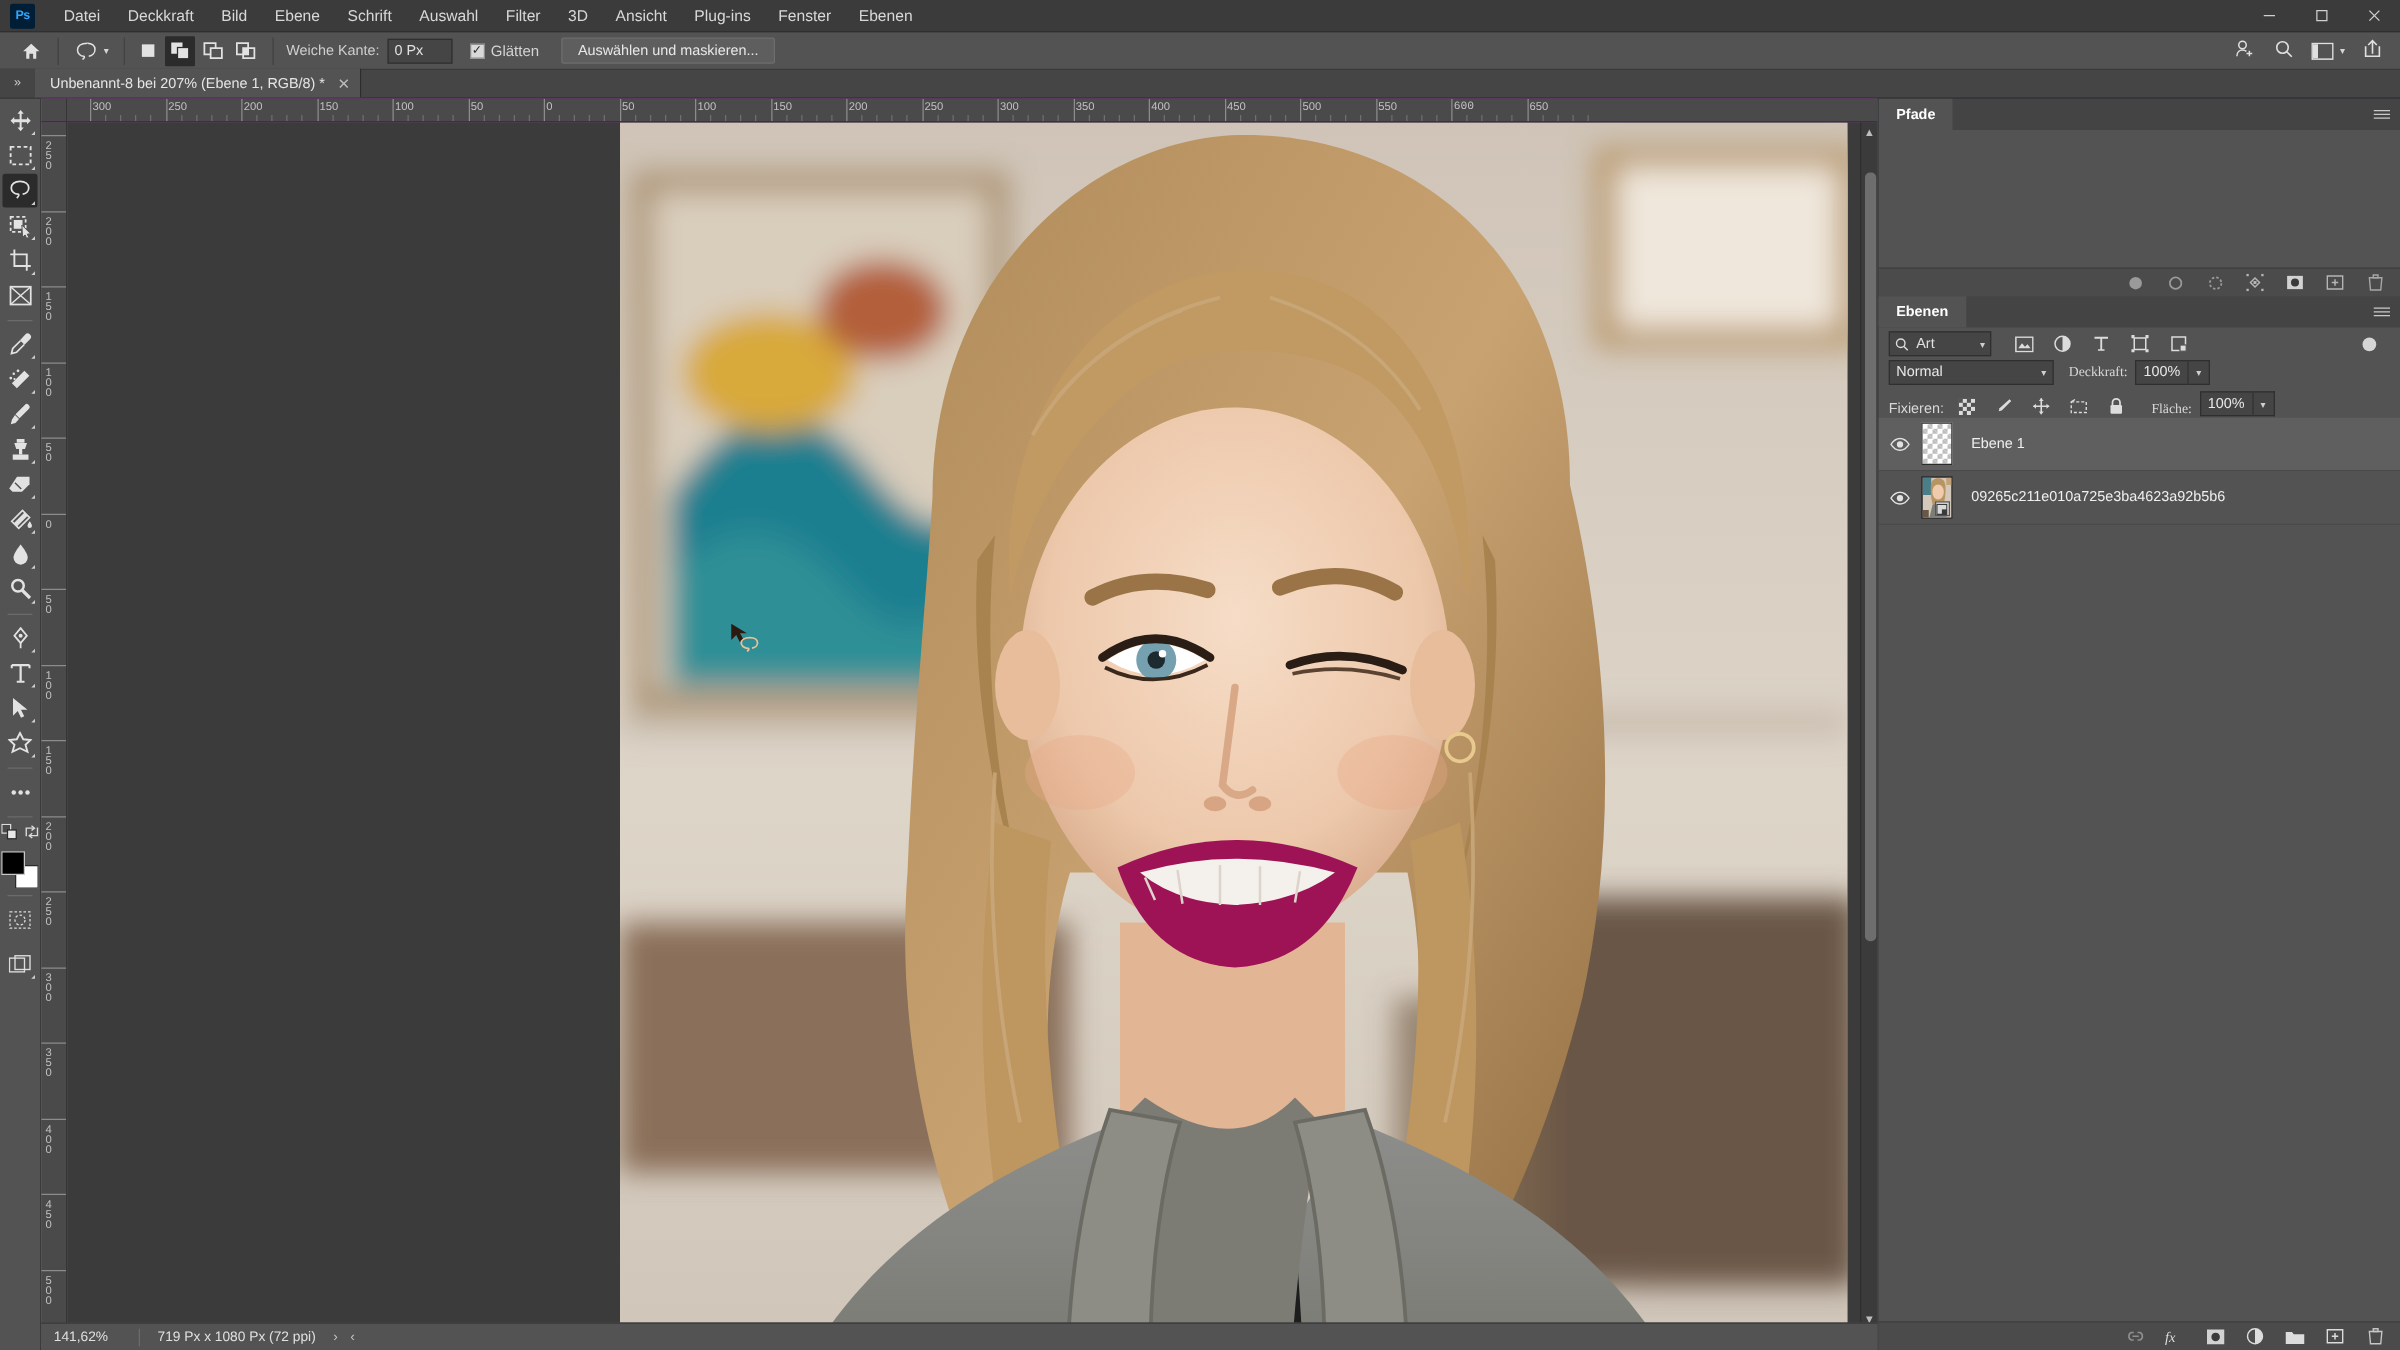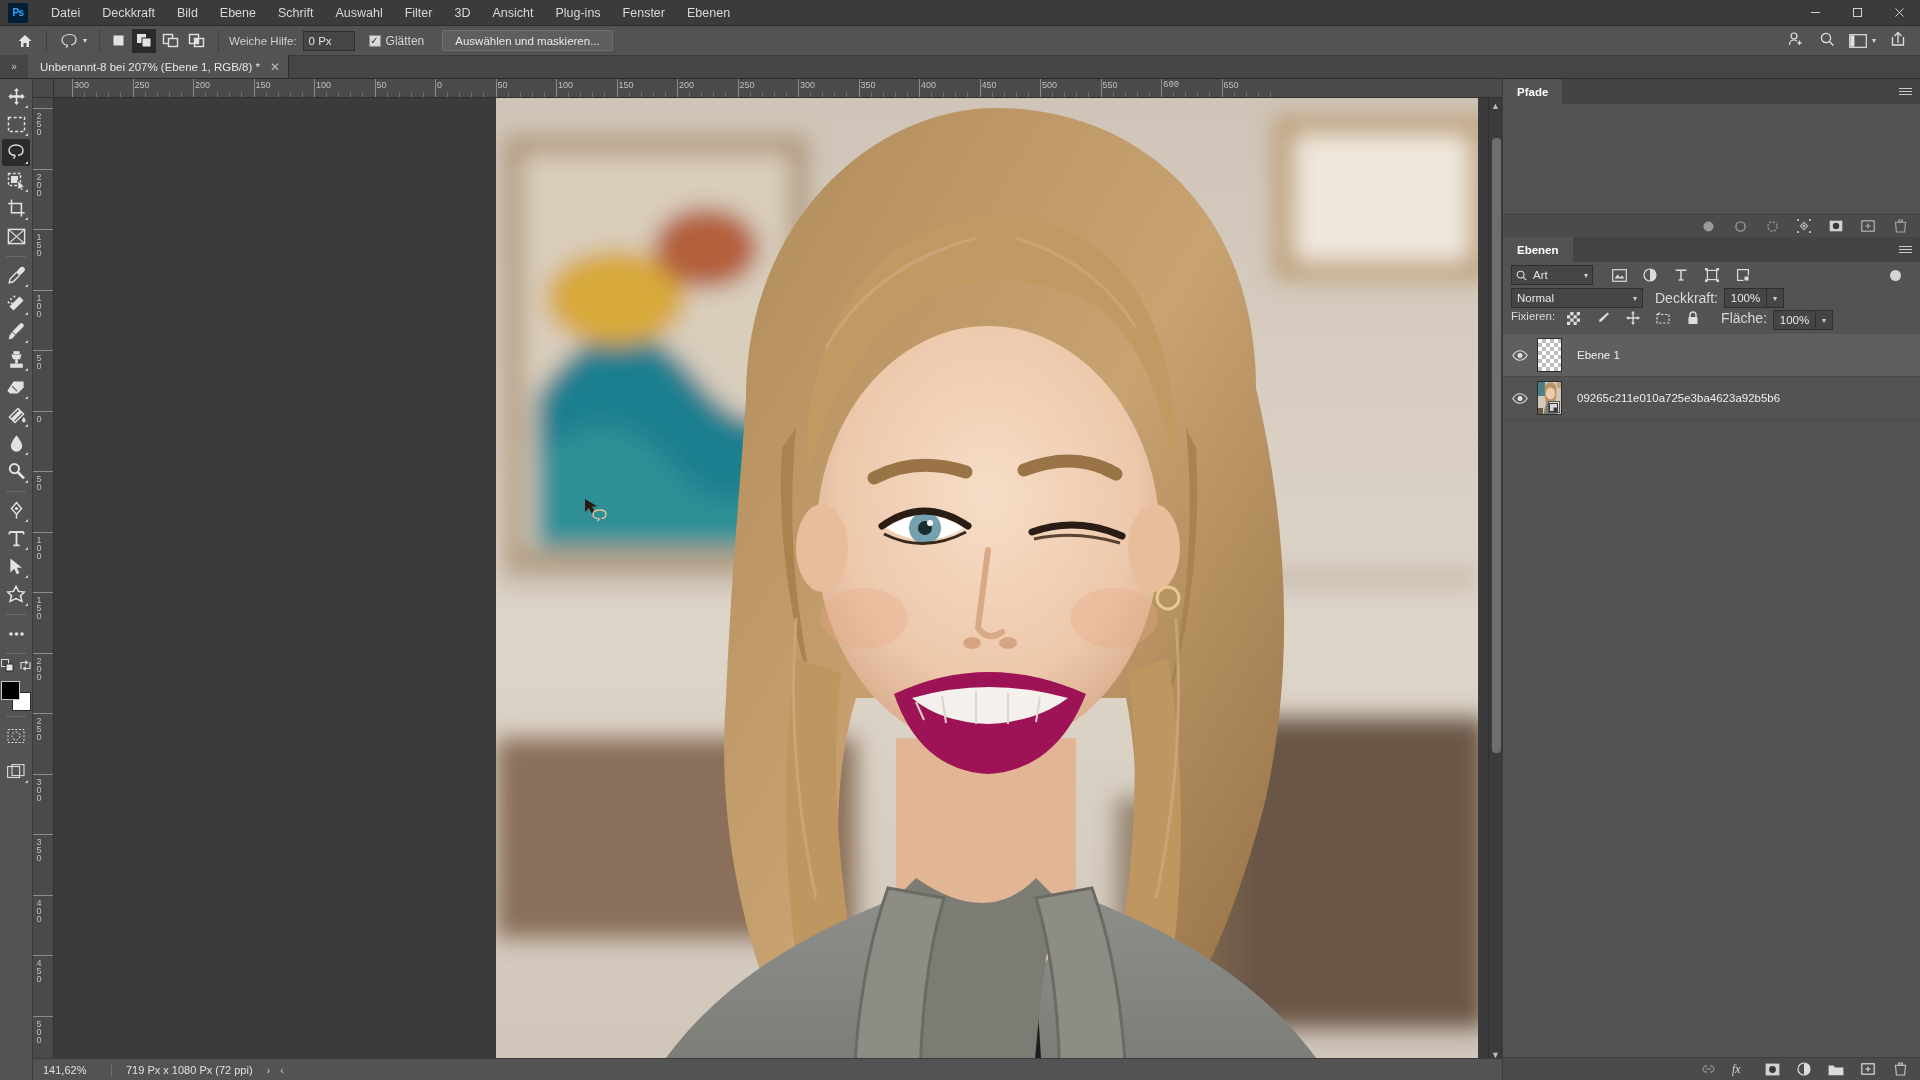--- a/index.html
+++ b/index.html
@@ -170,30 +170,30 @@
   .ficon { width:16px; height:16px; display:flex; align-items:center; justify-content:center;}
   .ftoggle { margin-left:auto; width:22px; height:13px; display:flex; align-items:center;}
   .ftoggle .knob { width:11px; height:11px; border-radius:50%; background:#d5d5d5;}
 
   .blend-row { display:flex; align-items:center; height:24px; padding:2px 8px 0 8px; gap:0;}
   .blend-select {
     width:132px; height:20px; background:#454545; border:1px solid #2f2f2f;
     display:flex; align-items:center; padding:0 5px; font-size:11.5px; color:#e8e8e8;
   }
   .blend-select .chev { margin-left:auto; font-size:8px; color:#cfcfcf;}
-  .op-label { font-size:14px; color:#d8d8d8; margin-left:12px; margin-right:6px; white-space:nowrap;}
+  .op-label { font-size:11px; color:#d8d8d8; margin-left:12px; margin-right:6px; white-space:nowrap;font-family:Liberation Serif, serif;}
   .op-value {
     width:43px; height:20px; background:#454545; border:1px solid #2f2f2f;
     display:flex; align-items:center; justify-content:center; font-size:11.5px; color:#e8e8e8;
   }
   .op-chev {
     width:17px; height:20px; background:#454545; border:1px solid #2f2f2f; border-left:none;
     display:flex; align-items:center; justify-content:center; font-size:8px; color:#cfcfcf;
   }
-  .lock-row { display:flex; align-items:flex-start; height:24px; padding:1px 8px 0 8px;}
+  .lock-row { display:flex; align-items:flex-end; height:24px; padding:1px 8px 0 8px;}
   .lock-label { font-size:11.5px; color:#d8d8d8; margin-right:10px;}
   .lock-icons { display:flex; align-items:center; gap:14px;}
   .lock-ic { width:16px; height:16px; display:flex; align-items:center; justify-content:center;}
 
   .layer-list { position:absolute; left:0; right:0; top:97px; bottom:23px; background:#535353; overflow:hidden;}
   .layer-row {
     height:43px; display:flex; align-items:center; gap:0;
     border-bottom:1px solid #4a4a4a; padding-left:6px;
   }
   .layer-row.selected { background:#5f5f5f;}
@@ -299,21 +299,21 @@
         </div>
         <div class="selmode">
           <svg width="17" height="15" viewBox="0 0 17 15">
             <rect x="1.5" y="1.5" width="9" height="9" fill="none" stroke="#e2e2e2" stroke-width="1.4"></rect>
             <rect x="6.5" y="5.5" width="9" height="8" fill="none" stroke="#e2e2e2" stroke-width="1.4"></rect>
             <rect x="6.5" y="5.5" width="4" height="5" fill="#e2e2e2"></rect>
           </svg>
         </div>
       </div>
     <div class="ob-sep" style="margin-left:10px;"></div>
-    <span class="ob-label">Weiche Hilfe:</span>
+    <span class="ob-label">Weiche Kante:</span>
     <div class="ob-input">0 Px</div>
     <div class="ob-check">
       <div class="ob-cb">✓</div>
       <span>Glätten</span>
     </div>
     <div class="ob-btn">Auswählen und maskieren...</div>
     <div class="ob-right">
       <span>
         <svg width="18" height="16" viewBox="0 0 18 16">
             <circle cx="7" cy="5" r="3" fill="none" stroke="#e0e0e0" stroke-width="1.2"></circle>

